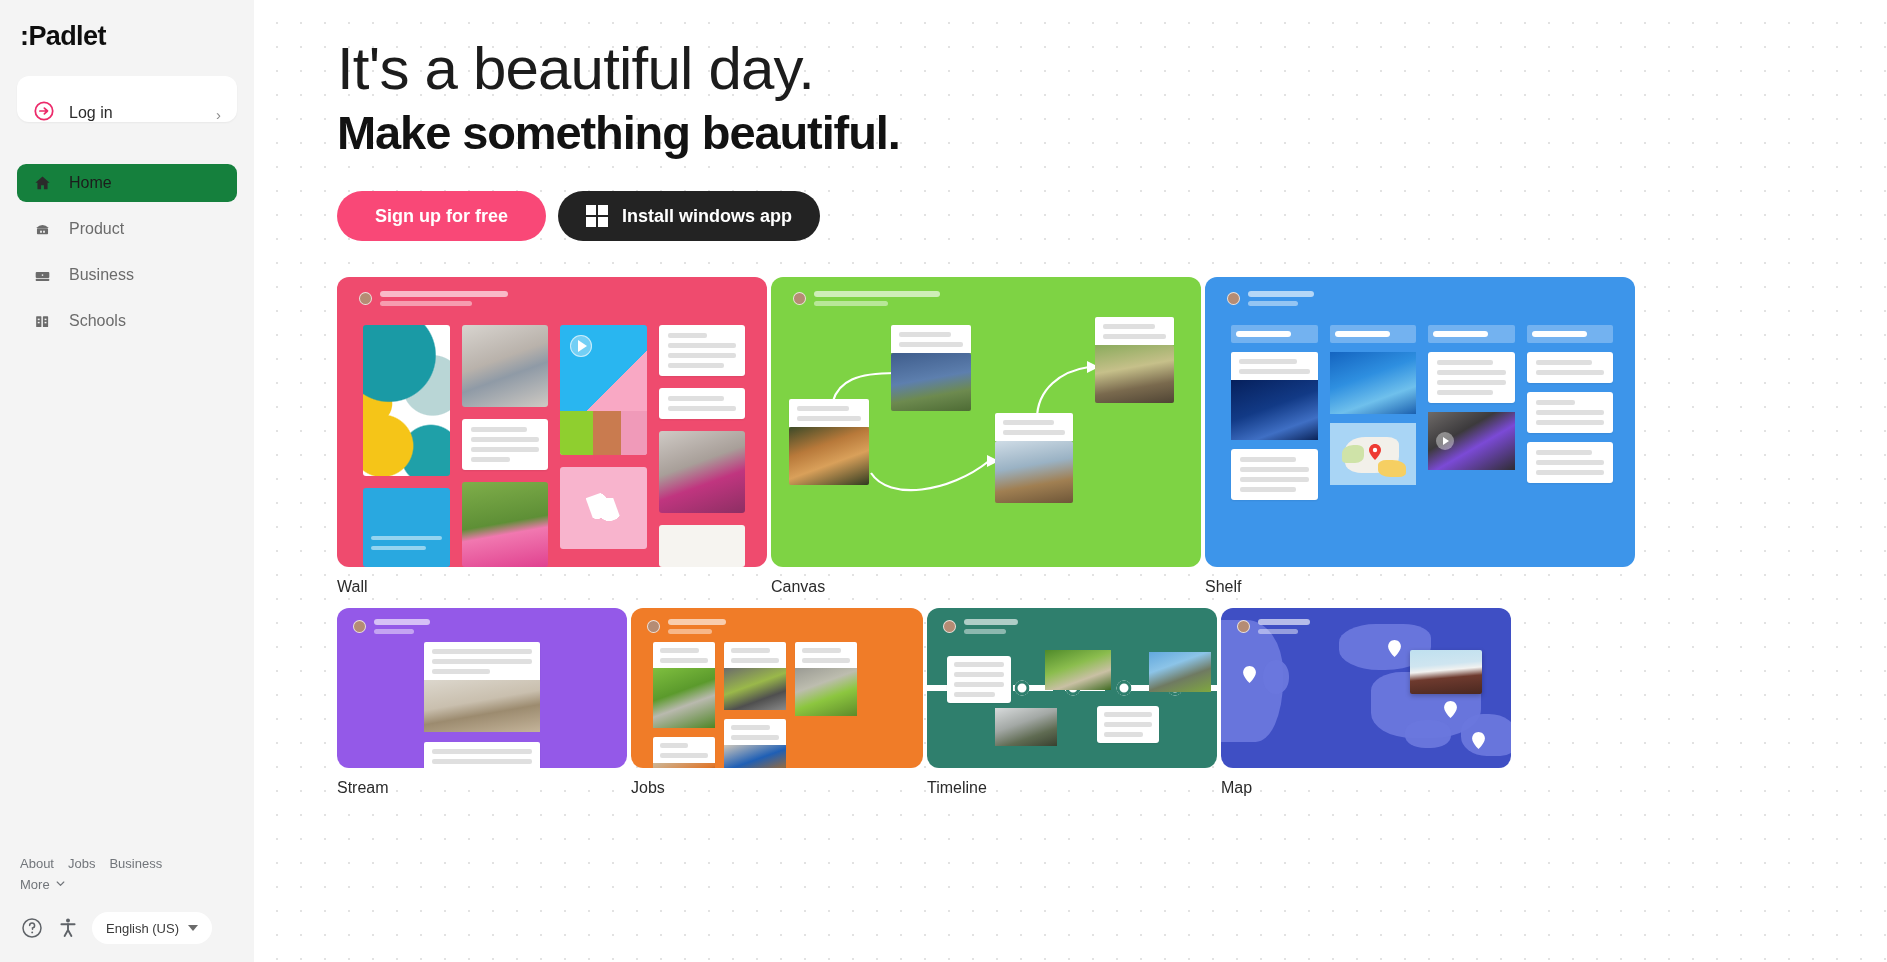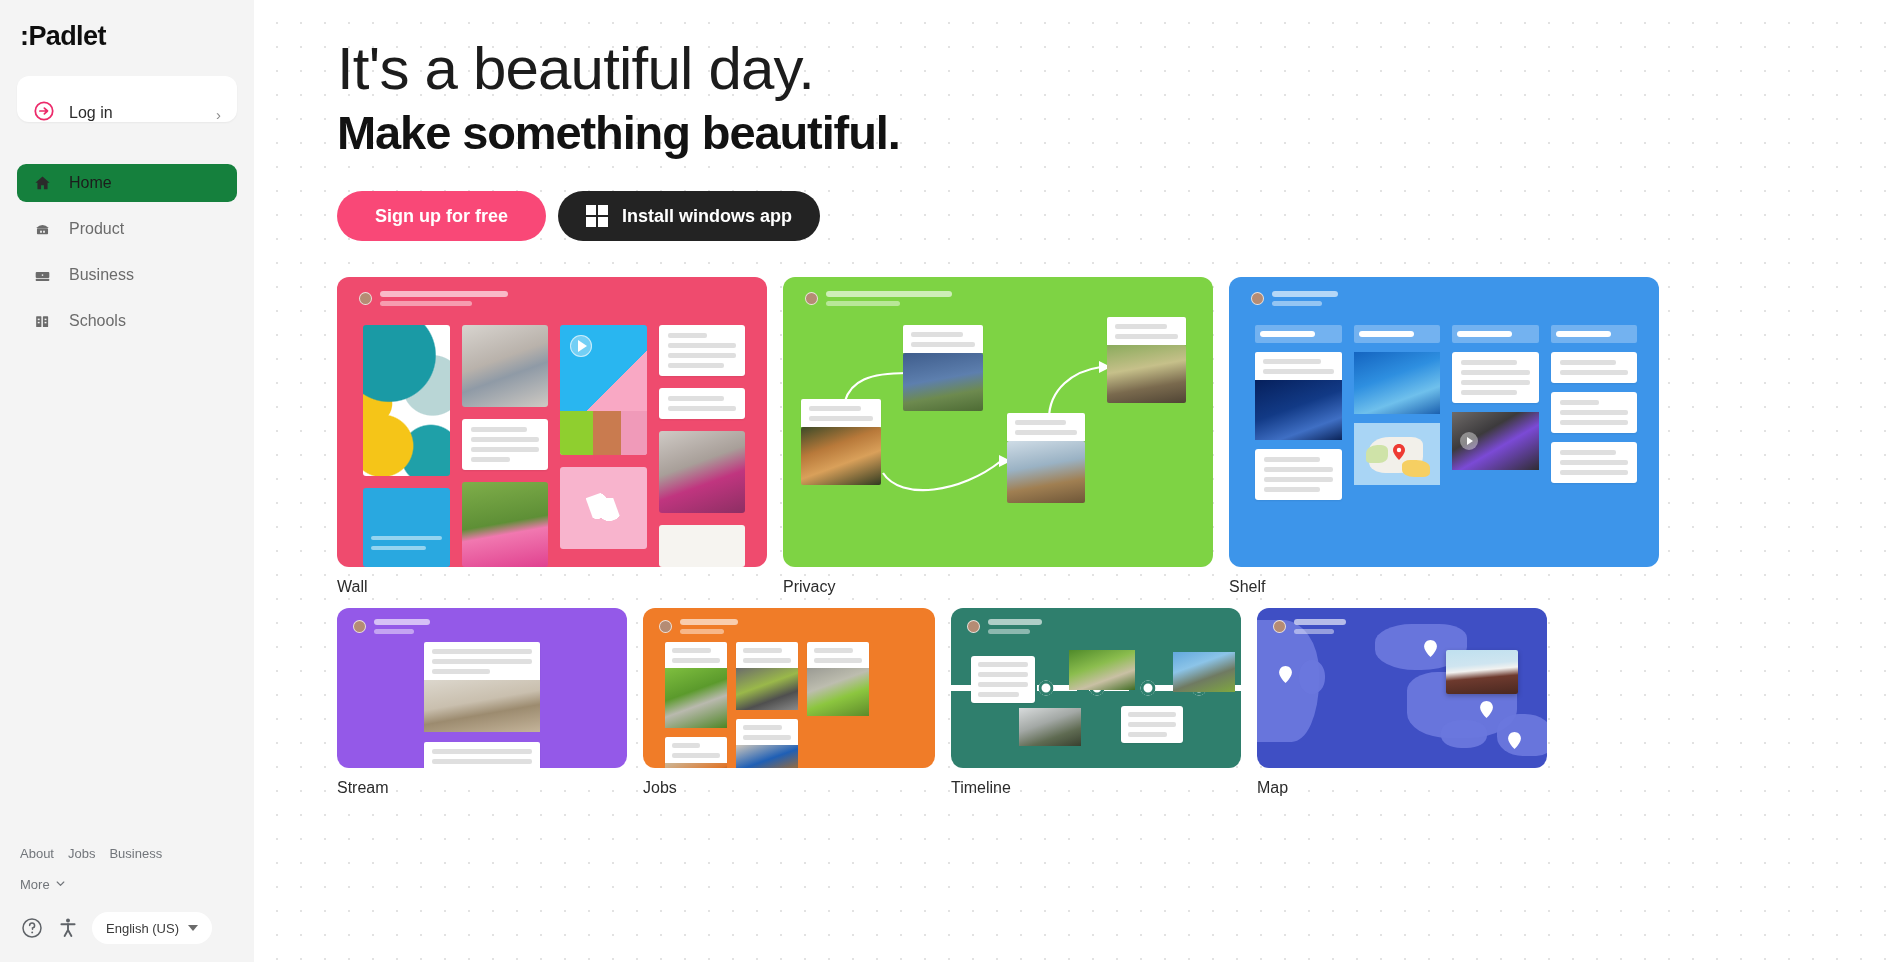--- a/index.html
+++ b/index.html
@@ -88,21 +88,21 @@
   }
   .nav-item.active .nv-label { color: #1c1c1c; }
 
   .sidebar-footer {
     margin-top: auto;
     padding: 0 0 18px 20px;
   }
   .foot-links {
     display: flex;
     gap: 14px;
-    margin-bottom: 16px;
+    margin-bottom: 6px;
   }
   .foot-links a, .foot-more {
     font-size: 13px;
     color: #71757a;
     text-decoration: none;
     cursor: pointer;
   }
   .foot-more-row {
     display: flex;
     align-items: center;
@@ -206,21 +206,21 @@
     flex: 0 0 22px;
   }
   .win-logo i { background: #ffffff; display: block; }
 
   
   .cards {
     padding: 36px 0 0 83px;
   }
   .card-row {
     display: flex;
-    gap: 16px;
+    gap: 4px;
     margin-bottom: 12px;
   }
   .card { cursor: pointer; }
   .card-art {
     border-radius: 12px;
     overflow: hidden;
     position: relative;
   }
   .card-label {
     margin-top: 11px;
@@ -673,21 +673,21 @@
             </div>
 
             <div class="cv-node" style="left:224px; top:136px; width:78px; z-index:2">
               <div class="note" style="border-radius:2px 2px 0 0; padding:7px 8px 6px">
                 <div class="nl m"></div>
                   <div class="nl l"></div>
               </div>
               <div class="cv-img img-bobcat" style="height:62px"></div>
             </div>
           </div>
-          <div class="card-label">Privacy</div>
+          <div class="card-label">Canvas</div>
         </div>
 
         <div class="card">
           <div class="card-art shelf">
             <div class="ph-head">
               <div class="ph-avatar"></div>
               <div class="ph-titles">
                 <div class="ph-bar-a" style="width:66px"></div>
                 <div class="ph-bar-b" style="width:50px"></div>
               </div>

